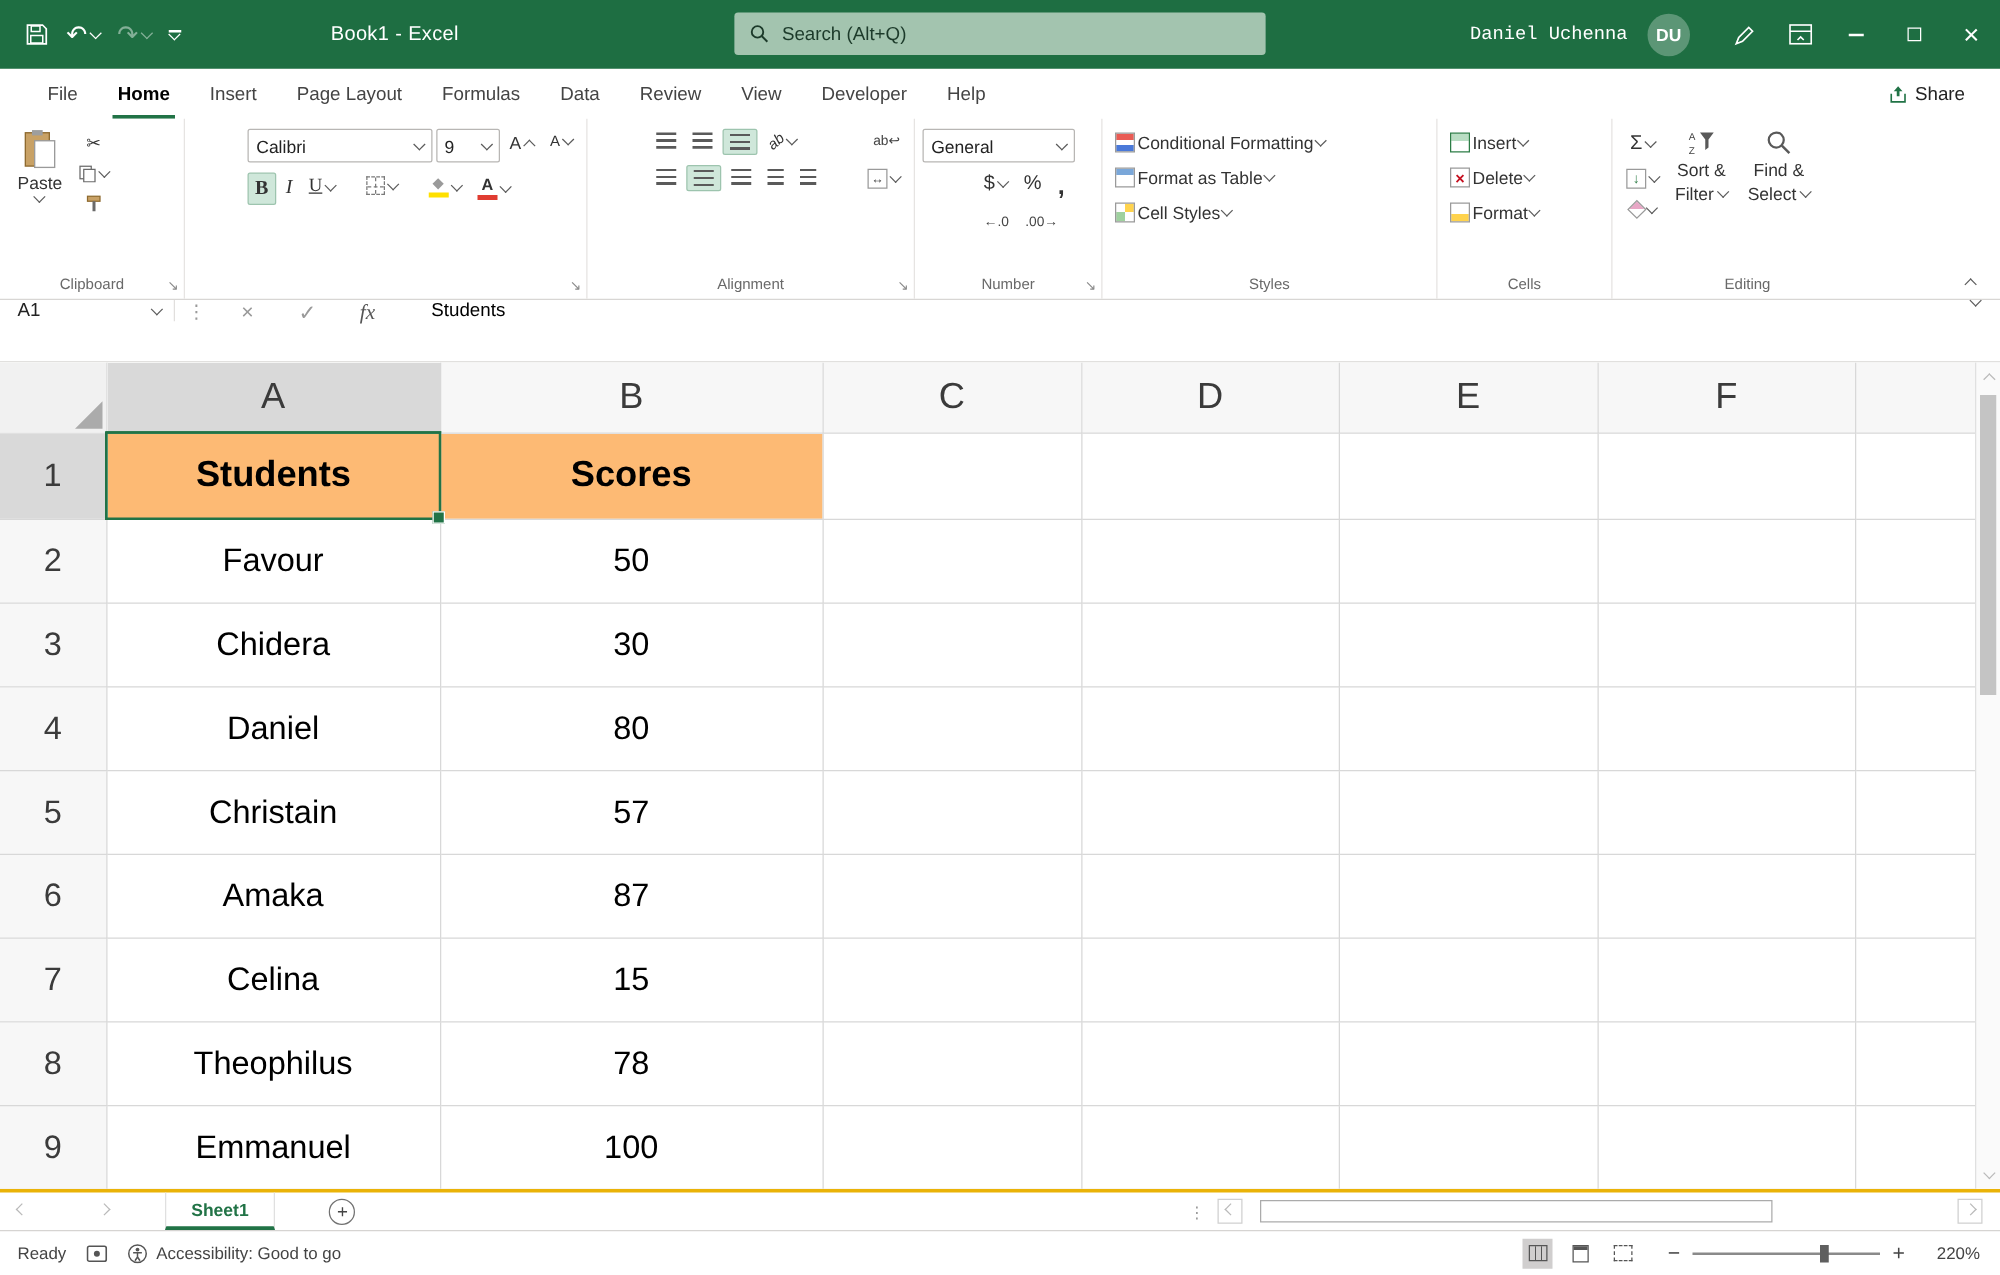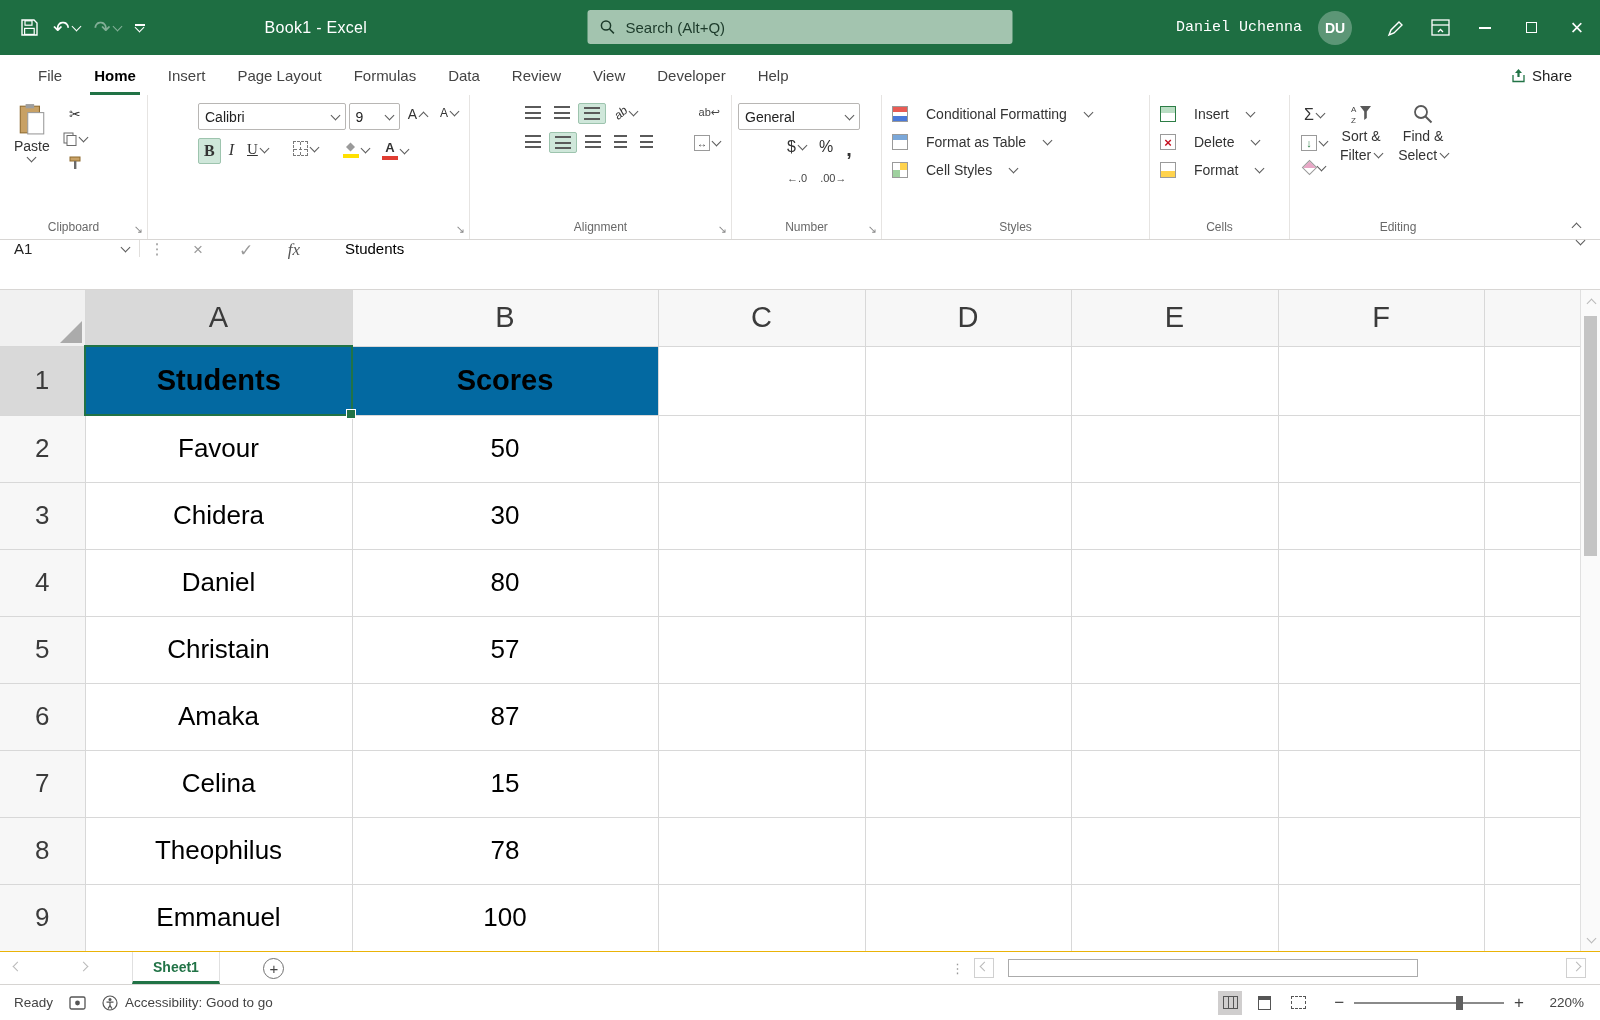--- a/index.html
+++ b/index.html
@@ -70,21 +70,21 @@
     padding:3px 5px; border-radius:2px; color:#333; font-size:14px; }
   .rbtn.sel { background:#CFE7DA; border:1px solid #9DC4AE; }
   .bigbtn { display:flex; flex-direction:column; align-items:center; justify-content:flex-start;
     gap:3px; padding:4px 8px; font-size:14px; color:#333; }
   .vr { width:1px; background:#E6E4E2; margin:4px 4px; }
   .rows2 { display:flex; flex-direction:column; gap:8px; padding-top:4px; }
   .rrow { display:flex; align-items:flex-start; gap:3px;padding-left:44px; }
   .combo { height:27px; border:1px solid #B8B6B4; border-radius:2px; display:flex;
     align-items:center; font-size:14px; color:#222; padding:0 6px; gap:6px;
     justify-content:space-between; background:#fff; }
-  .stackbtn { display:flex; align-items:center; gap:18px; font-size:14px; color:#333;
+  .stackbtn { display:flex; align-items:center; gap:2px; font-size:14px; color:#333;
     padding:3px 4px; }
   .ic-lines { width:16px; height:13px;
     background:repeating-linear-gradient(to bottom,#5a5a5a 0 2px,transparent 2px 5.5px); }
   .ic-border { width:15px; height:15px; border:1px dashed #7a7a7a; position:relative; }
   .ic-border::before { content:""; position:absolute; left:50%; top:0; bottom:0;
     border-left:1px dashed #7a7a7a; }
   .ic-border::after { content:""; position:absolute; top:50%; left:0; right:0;
     border-top:1px dashed #7a7a7a; }
   .ic-ubar { display:flex; flex-direction:column; align-items:center; gap:2px; }
   .ubar { width:16px; height:4px; }
@@ -132,38 +132,38 @@
   tr.hdr { height:56px; }
   tr.r1 { height:69px; }
   tr.rn { height:67px; }
   th.colhdr { background:#F7F7F7; font-weight:400; font-size:29px; color:#3b3b3b;
     border-bottom:1px solid #C6C6C6; border-right:1px solid #C6C6C6; }
   th.colhdr.selcol { background:#D9D9D9; border-bottom:2px solid #217346; }
   td.rowhdr { background:#F7F7F7; text-align:center; font-size:26px; color:#3b3b3b;
     border-right:1px solid #C6C6C6; }
   td.rowhdr.selrow { background:#D9D9D9; border-right:2px solid #217346; }
   td.cell { text-align:center; font-size:26px; color:#000; background:#fff; }
-  td.cell.hl { background:#0369a1; font-weight:700; font-size:29px; }
+  td.cell.hl { background:#fdba74; font-weight:700; font-size:29px; }
   .corner { position:relative; background:#F1F1F1; border-bottom:1px solid #C6C6C6;
     border-right:1px solid #C6C6C6; }
   .corner::after { content:""; position:absolute; right:3px; bottom:3px;
     border-left:22px solid transparent; border-bottom:22px solid #ABABAB; }
   .sel-overlay { position:absolute; left:84px; top:55px; width:269px; height:71px;
     border:2px solid #217346; pointer-events:none; }
   .sel-overlay::after { content:""; position:absolute; right:-5px; bottom:-5px;
     width:8px; height:8px; background:#217346; border:1.5px solid #fff; }
   .vscroll { position:absolute; top:0; right:0; bottom:0; width:20px; background:#FAFAFA;
     border-left:1px solid #E0E0E0; }
   .vs-up, .vs-down { position:absolute; left:0; width:20px; height:22px; display:flex;
     align-items:center; justify-content:center; }
   .vs-up { top:0; } .vs-down { bottom:0; }
   .vs-thumb { position:absolute; left:3px; right:3px; top:26px; height:240px; background:#C4C4C4; }
 
   
-  .sheetbar { height:33px; background:#fff; border-top:1px solid #eab308; display:flex;
+  .sheetbar { height:33px; background:#fff; border-top:3px solid #eab308; display:flex;
     align-items:stretch; flex:none;gap:32px; }
   .sb-nav { width:34px; display:flex; align-items:center; justify-content:center; }
   .sheettab { display:flex; align-items:center; padding:0 20px; font-size:14px;
     font-weight:700; color:#217346; border-bottom:3px solid #217346;
     border-right:1px solid #E0E0E0; border-left:1px solid #E0E0E0; }
   .addsheet { width:44px; display:flex; align-items:center; justify-content:center; }
   .addsheet .circle { width:21px; height:21px; border:1px solid #717171; border-radius:50%;
     display:flex; align-items:center; justify-content:center; font-size:15px; color:#444; }
   .sb-right { margin-left:auto; display:flex; align-items:center; gap:6px; padding-right:14px; }
   .drag-dots { color:#9a9a9a; font-size:13px; letter-spacing:-2px; margin-right:6px; }

